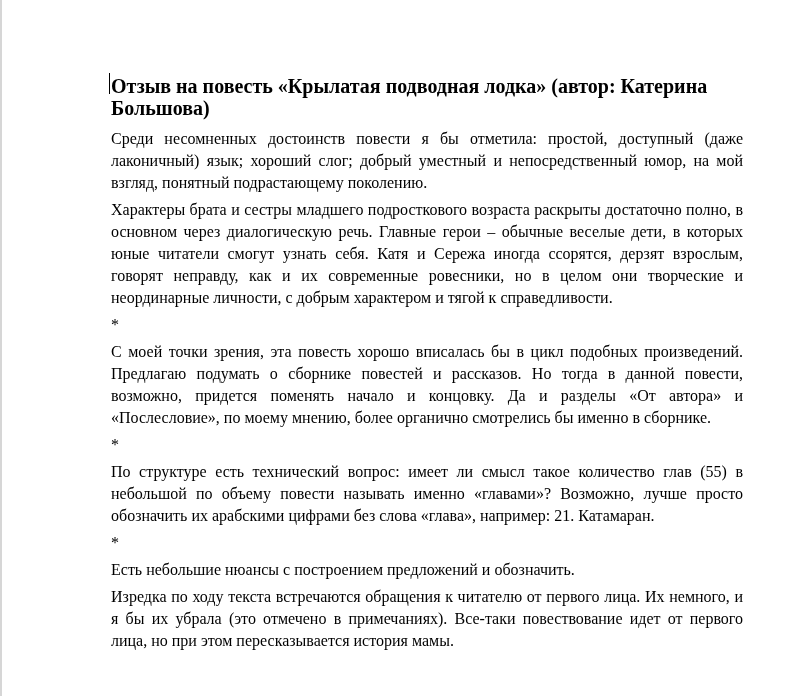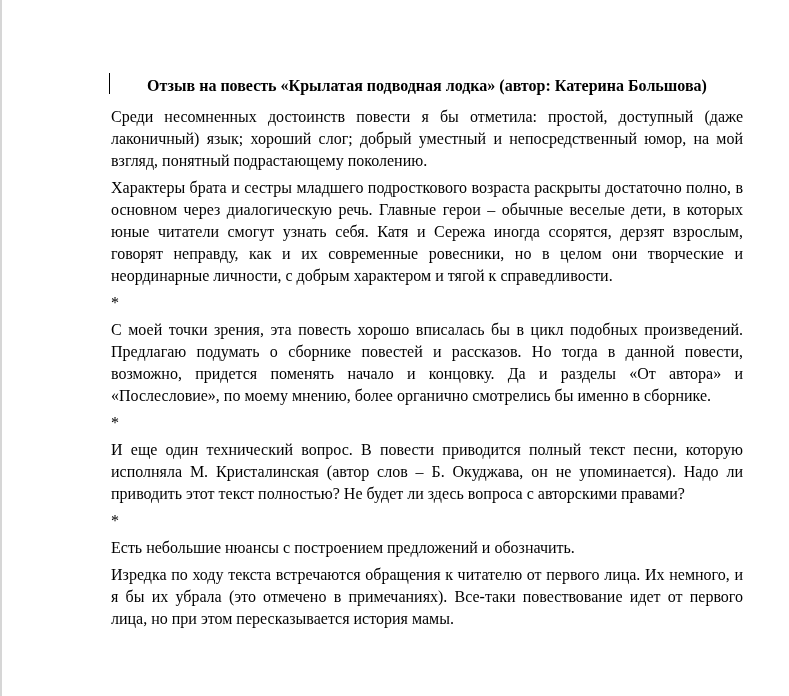--- a/index.html
+++ b/index.html
@@ -30,25 +30,24 @@
     background: #d6d6d6;
   }
   .content {
     position: absolute;
     left: 111px;
     top: 75px;
     width: 632px;
   }
   .doc-title {
     position: relative;
-    font-size: 16px;
+    font-size: 20px;
     font-weight: bold;
     line-height: 22px;
     margin: 0 0 9px 0;
-    text-align: center;
   }
   .caret {
     position: absolute;
     left: -2px;
     top: -2px;
     width: 1px;
     height: 21px;
     background: #000000;
   }
   .para {
@@ -75,19 +74,19 @@
     <h1 class="doc-title">
       <span class="caret"></span>
       <span>Отзыв на повесть «Крылатая подводная лодка» (автор: Катерина Большова)</span>
     </h1>
     <div id="paragraphs">
         <p class="para">Среди несомненных достоинств повести я бы отметила: простой, доступный (даже лаконичный) язык; хороший слог; добрый уместный и непосредственный юмор, на мой взгляд, понятный подрастающему поколению.</p>
         <p class="para">Характеры брата и сестры младшего подросткового возраста раскрыты достаточно полно, в основном через диалогическую речь. Главные герои – обычные веселые дети, в которых юные читатели смогут узнать себя. Катя и Сережа иногда ссорятся, дерзят взрослым, говорят неправду, как и их современные ровесники, но в целом они творческие и неординарные личности, с добрым характером и тягой к справедливости.</p>
         <p class="sep">*</p>
         <p class="para">С моей точки зрения, эта повесть хорошо вписалась бы в цикл подобных произведений. Предлагаю подумать о сборнике повестей и рассказов. Но тогда в данной повести, возможно, придется поменять начало и концовку. Да и разделы «От автора» и «Послесловие», по моему мнению, более органично смотрелись бы именно в сборнике.</p>
         <p class="sep">*</p>
-        <p class="para">И еще один технический вопрос. В повести приводится полный текст песни, которую исполняла М. Кристалинская (автор слов – Б. Окуджава, он не упоминается). Надо ли приводить этот текст полностью? Не будет ли здесь вопроса с авторскими правами?</p>
+        <p class="para">По структуре есть технический вопрос: имеет ли смысл такое количество глав (55) в небольшой по объему повести называть именно «главами»? Возможно, лучше просто обозначить их арабскими цифрами без слова «глава», например: 21. Катамаран.</p>
         <p class="sep">*</p>
         <p class="para">Есть небольшие нюансы с построением предложений и обозначить.</p>
         <p class="para">Изредка по ходу текста встречаются обращения к читателю от первого лица. Их немного, и я бы их убрала (это отмечено в примечаниях). Все-таки повествование идет от первого лица, но при этом пересказывается история мамы.</p>
       </div>
   </div>
 </div>
 
 </body></html>

